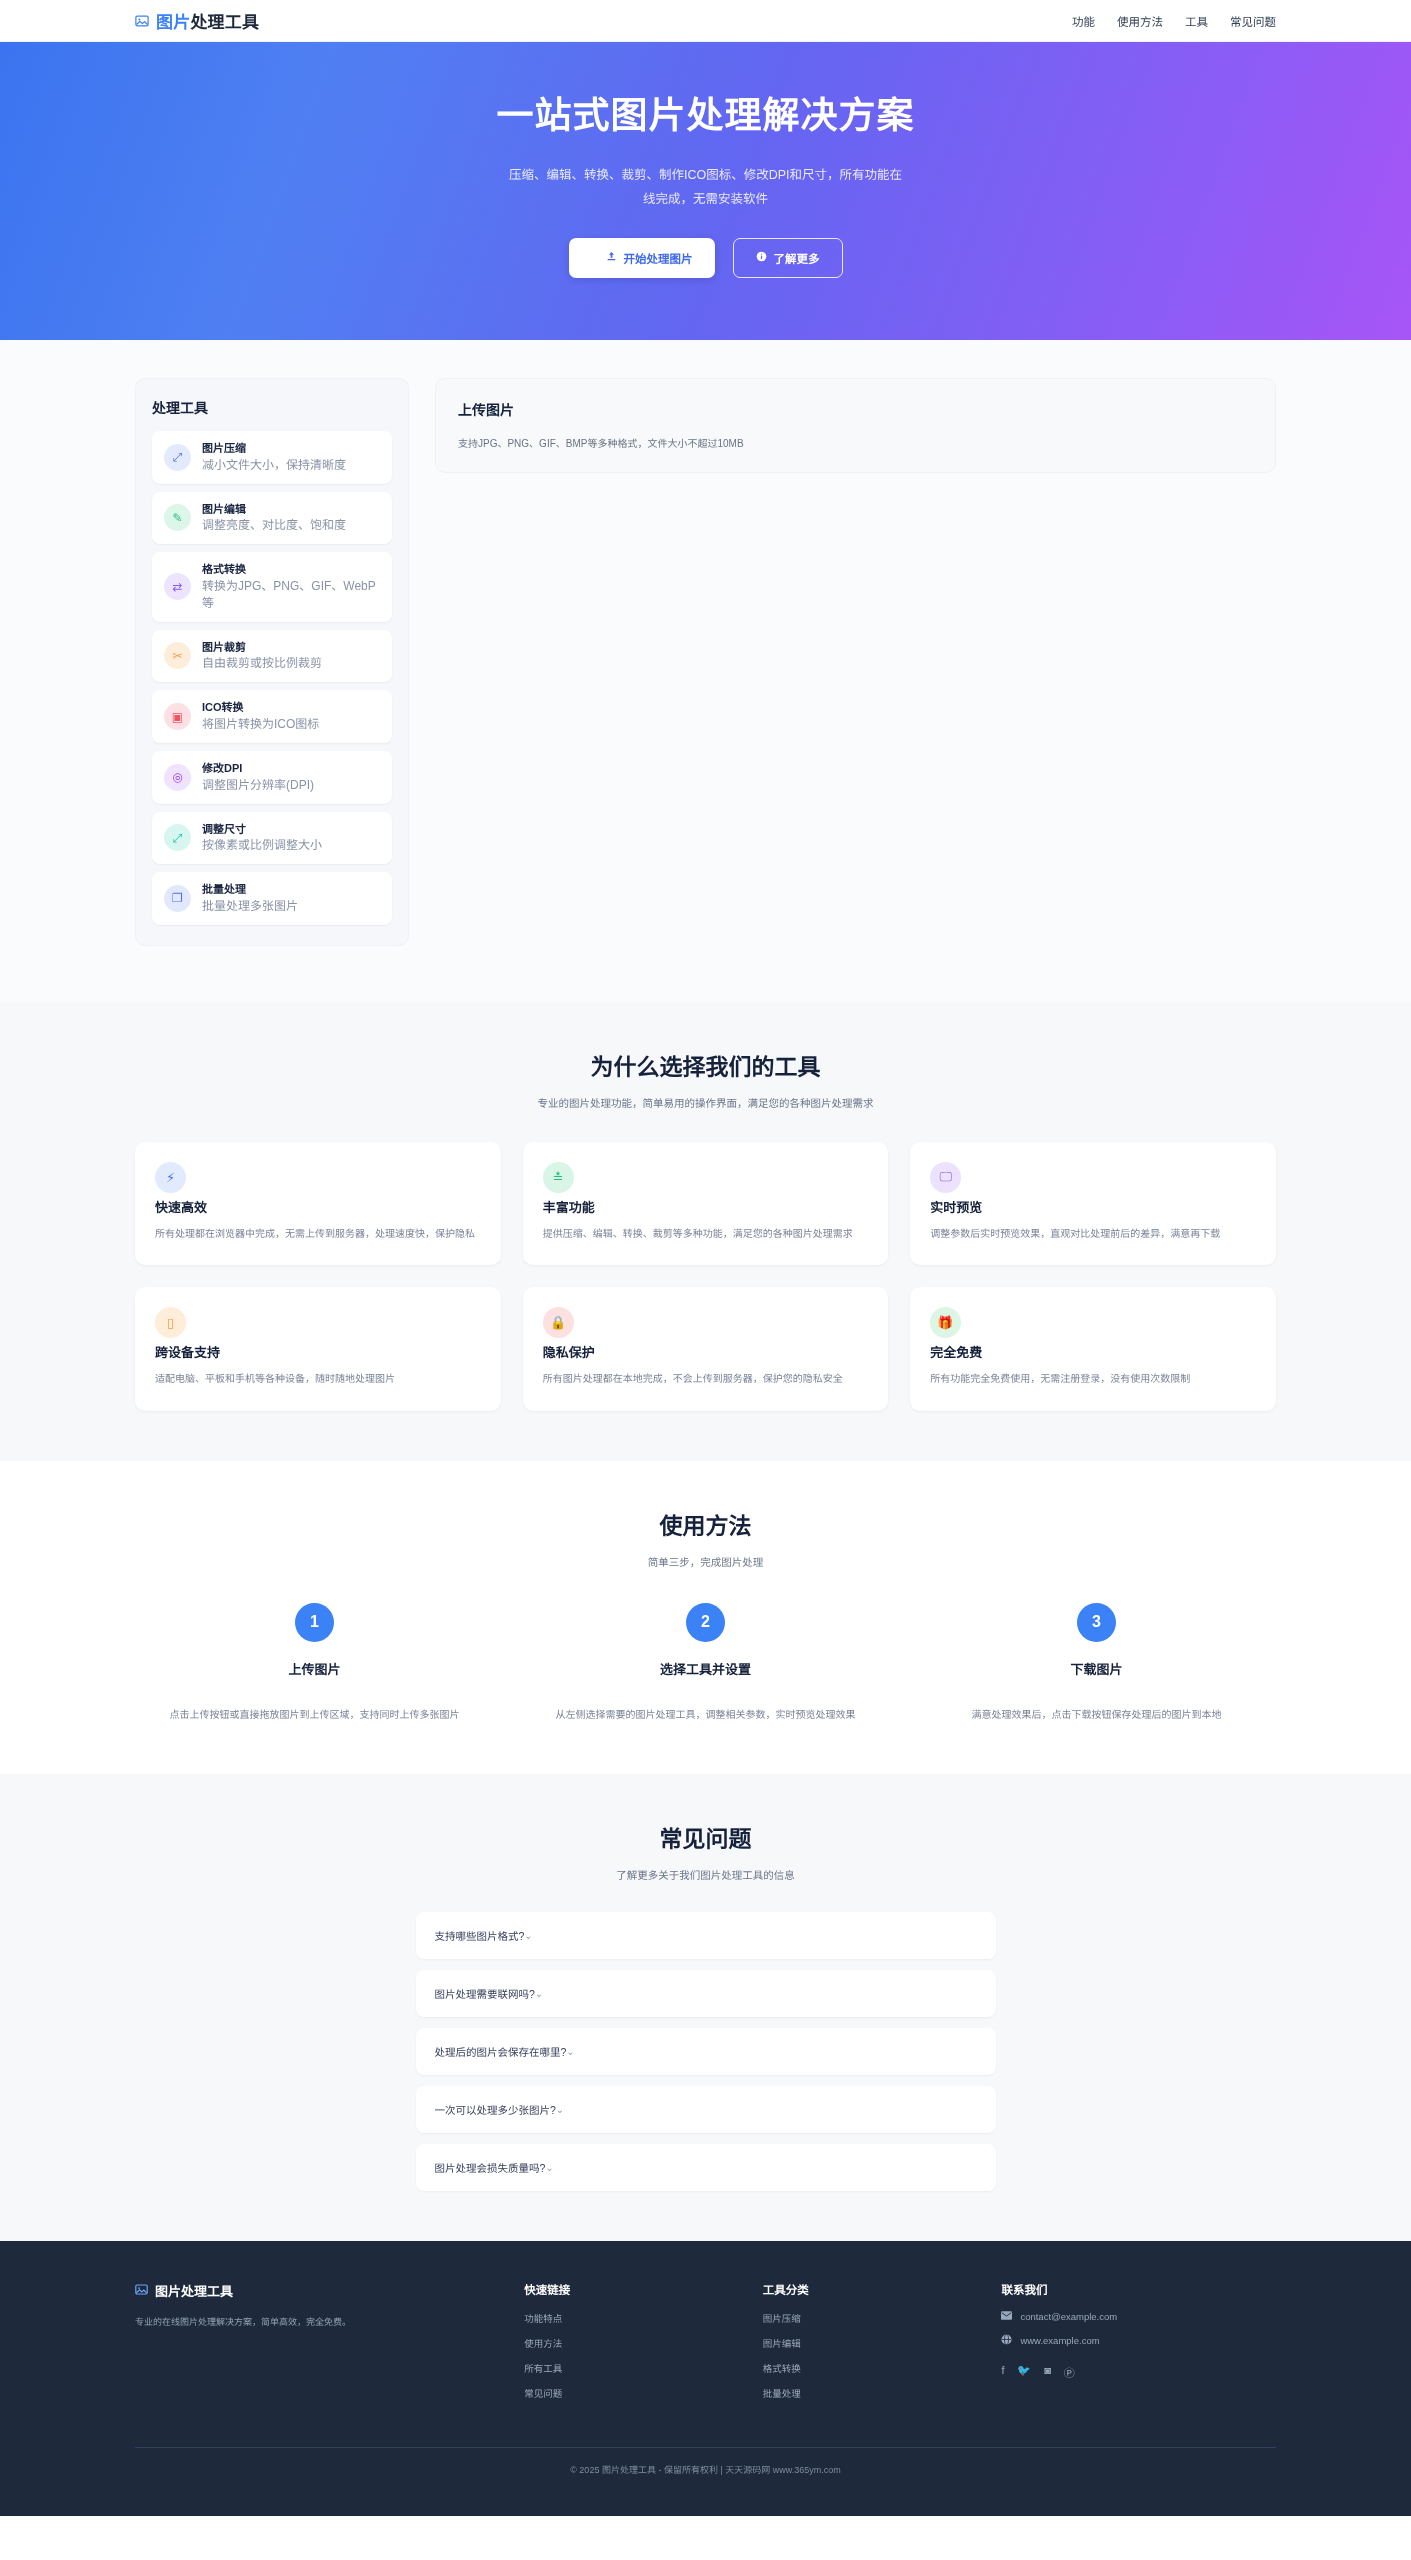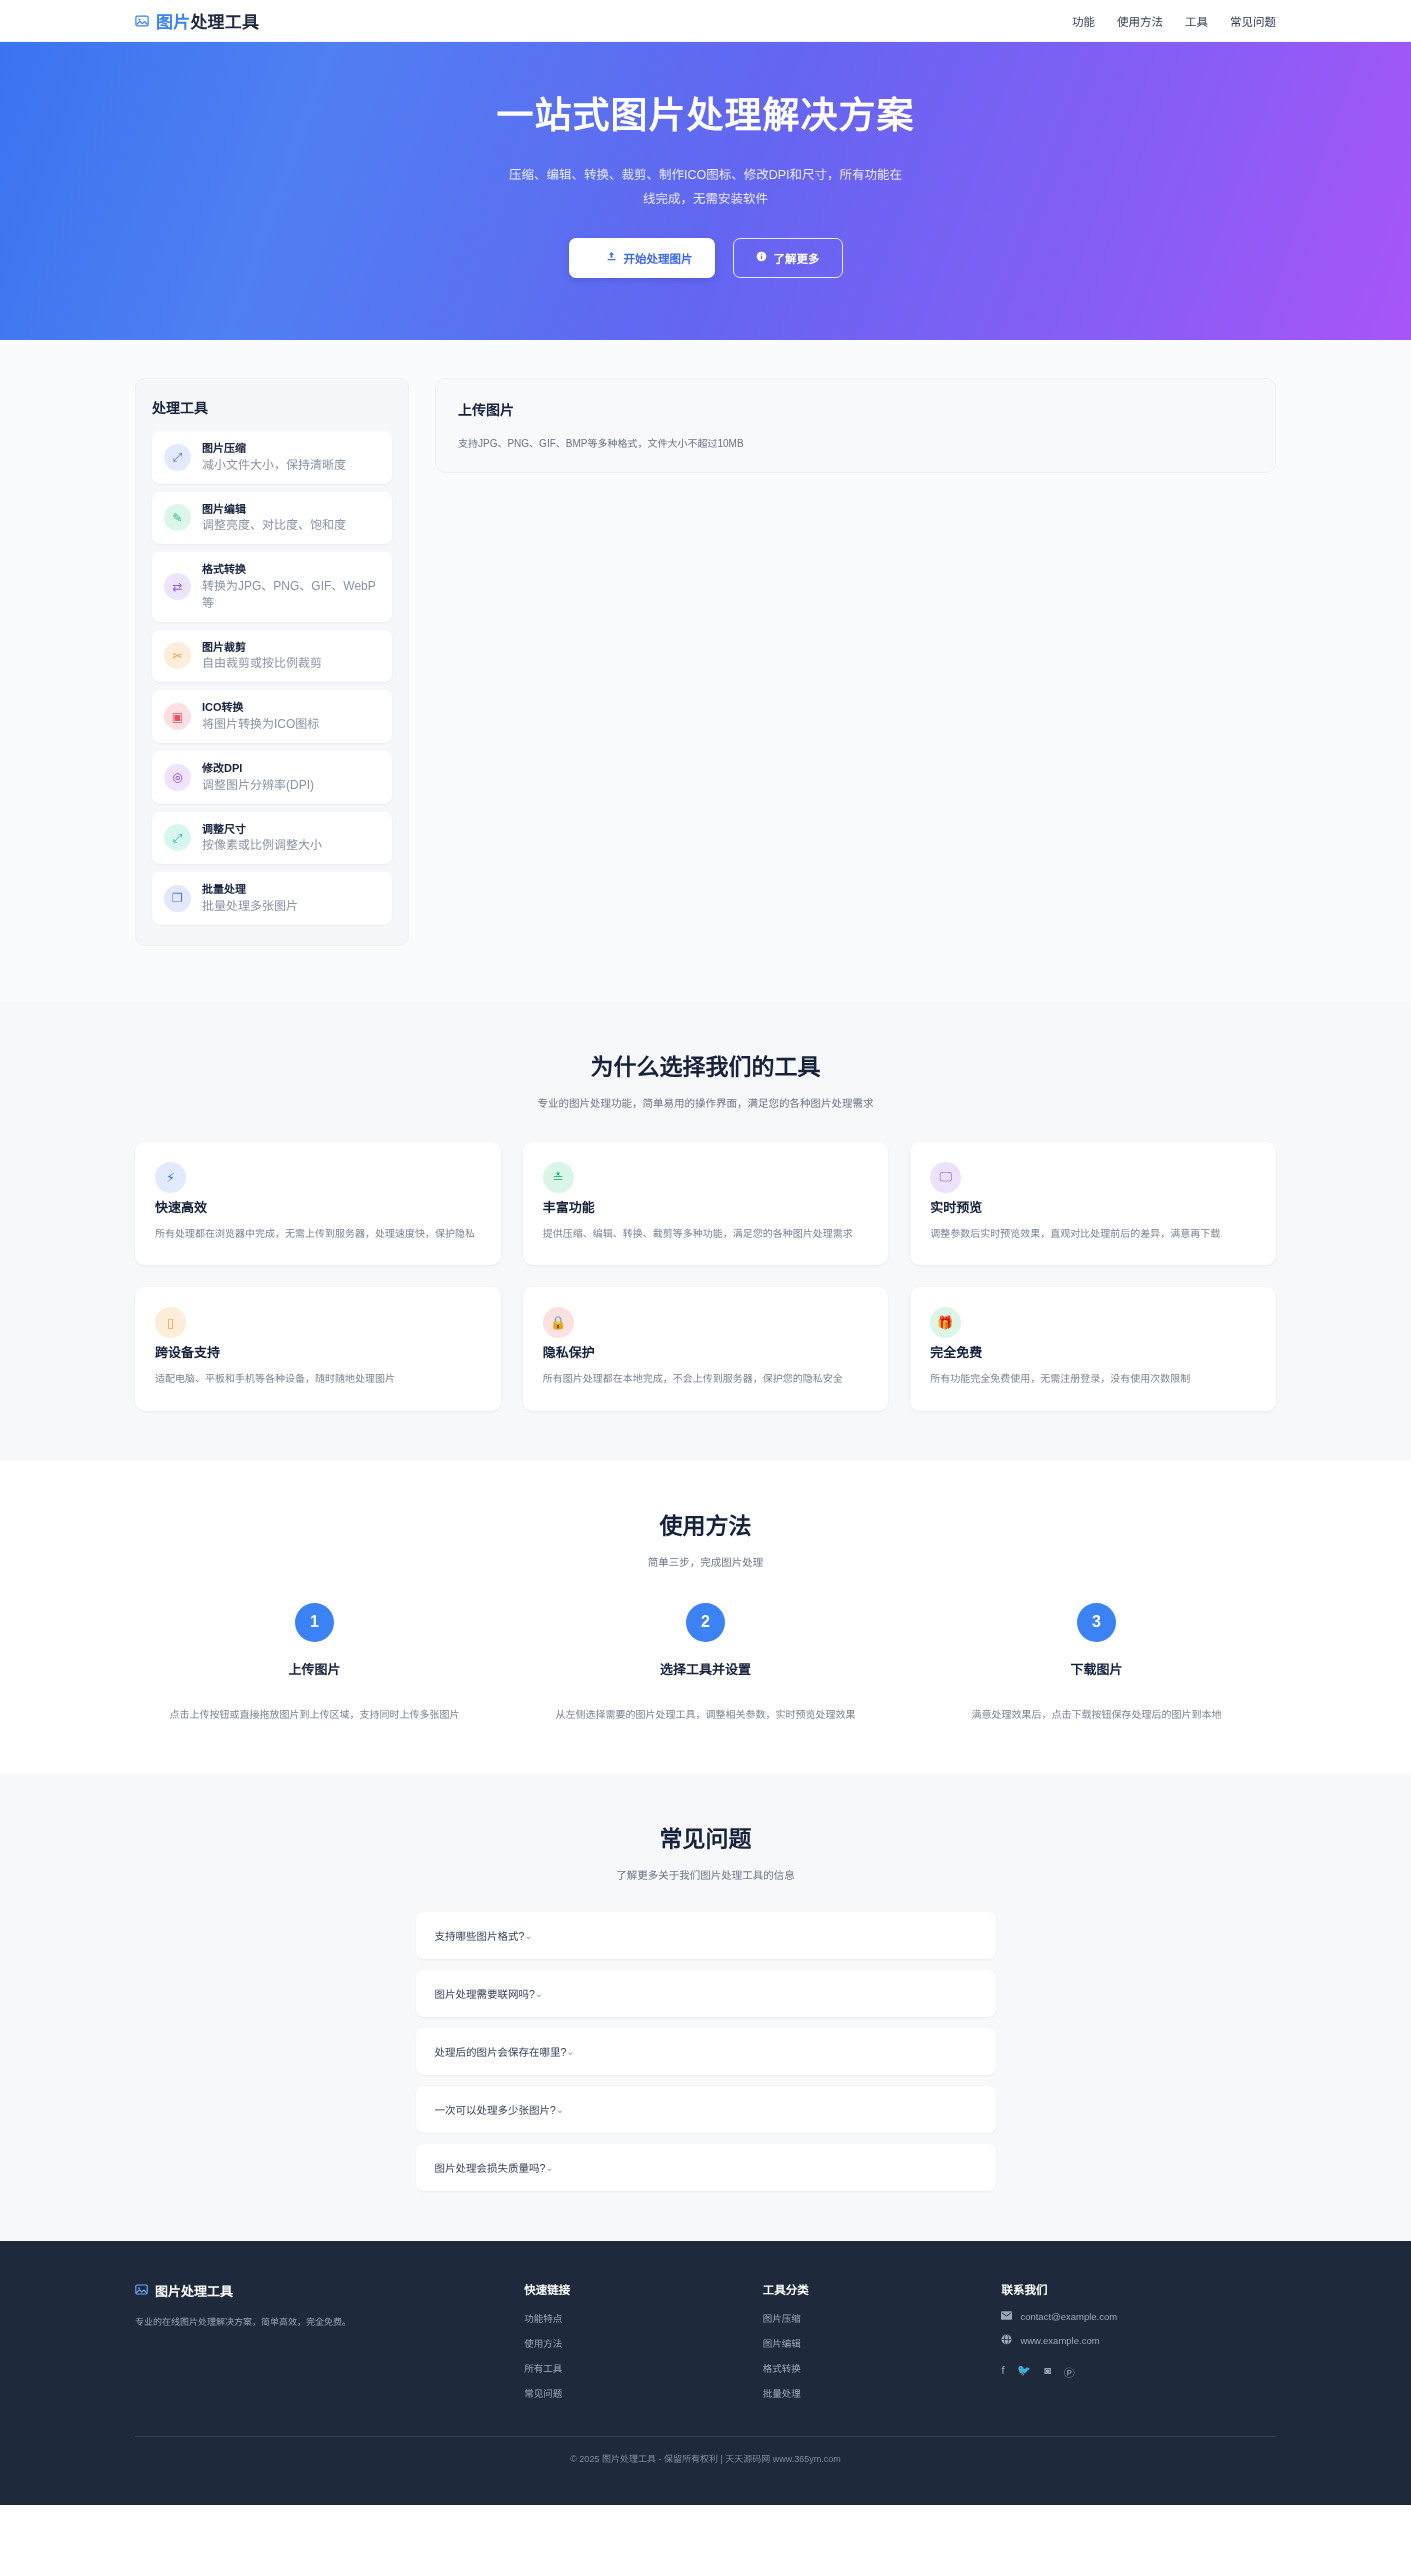--- a/index.html
+++ b/index.html
@@ -173,21 +173,21 @@
   .f-brand { display: flex; align-items: center; gap: 7px; }
   .f-brand-text { font-size: 13px; font-weight: bold; color: #ffffff; }
   .f-about { font-size: 9px; color: #93a3b8; margin-top: 15px; line-height: 1.7; }
   .f-head { font-size: 11.5px; font-weight: bold; color: #ffffff; margin-bottom: 14px; }
   .f-links { display: flex; flex-direction: column; gap: 11px; }
   .f-link { font-size: 9.5px; color: #9aa8bd; text-decoration: none; }
   .f-contact { display: flex; flex-direction: column; gap: 12px; }
   .f-row { display: flex; align-items: center; gap: 8px; font-size: 9.5px; color: #9aa8bd; }
   .f-social { display: flex; gap: 13px; margin-top: 5px; font-size: 11px; color: #9aa8bd; }
   .footer-bottom {
-    margin-top: 36px; border-top: 1px solid #30415c;
+    margin-top: 47px; border-top: 1px solid #30415c;
     text-align: center; font-size: 9px; color: #7e8 da0;
     color: #7e8da0; padding: 15px 0 40px 0;
   }
 </style>
 </head>
 <body>
 
 <header class="site-header">
   <div class="brand">
     <span class="brand-icon">

